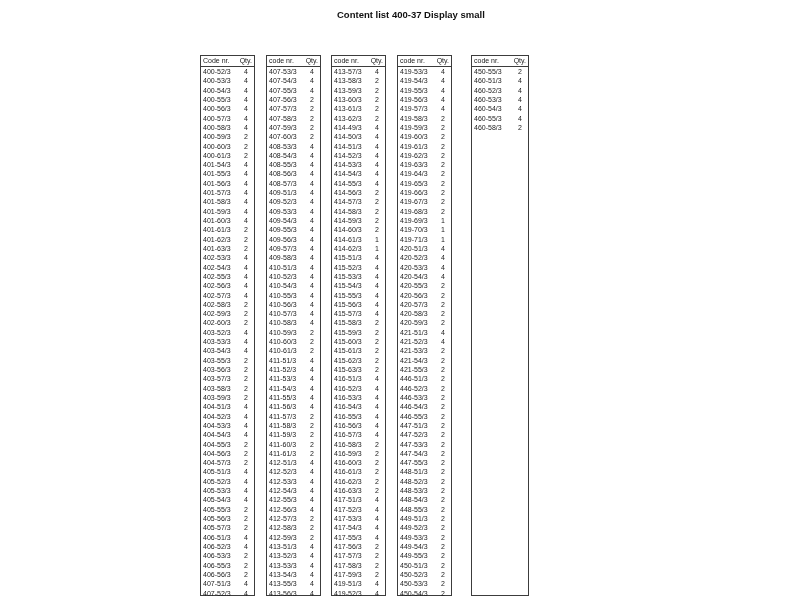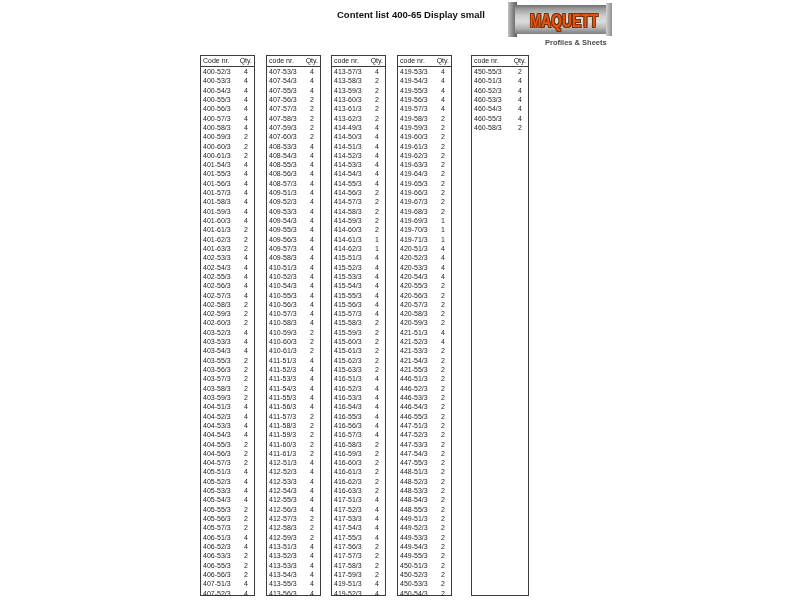--- a/index.html
+++ b/index.html
@@ -51,31 +51,22 @@
   .row.head { height:10px; line-height:10px; border-bottom:1px solid #3c3c3c; }
   .row .code { padding-left:2px; }
   .row .qty  { width:18px; text-align:right; padding-right:6px; }
   .row.head .qty { padding-right:2px; }
 </style>
 </head>
 <body>
 
 <div class="page">
 
-  <h1 class="title">Content list 400-65 Display small</h1>
+  <h1 class="title">Content list 400-37 Display small</h1>
 
-  <div class="logo">
-    <div class="beam">
-      <span class="beam-left"></span>
-      <span class="beam-web"></span>
-      <span class="beam-right"></span>
-      <span class="beam-text">MAQUETT</span>
-    </div>
-    <div class="tagline">Profiles &amp; Sheets</div>
-  </div>
 
   <div id="tables">
       <div class="ctable" style="left: 200px; width: 55px;">
         <div class="row head">
           <span class="code">Code nr.</span>
           <span class="qty">Qty.</span>
         </div>
         <div class="row">
           <span class="code">400-52/3</span>
           <span class="qty">4</span>

